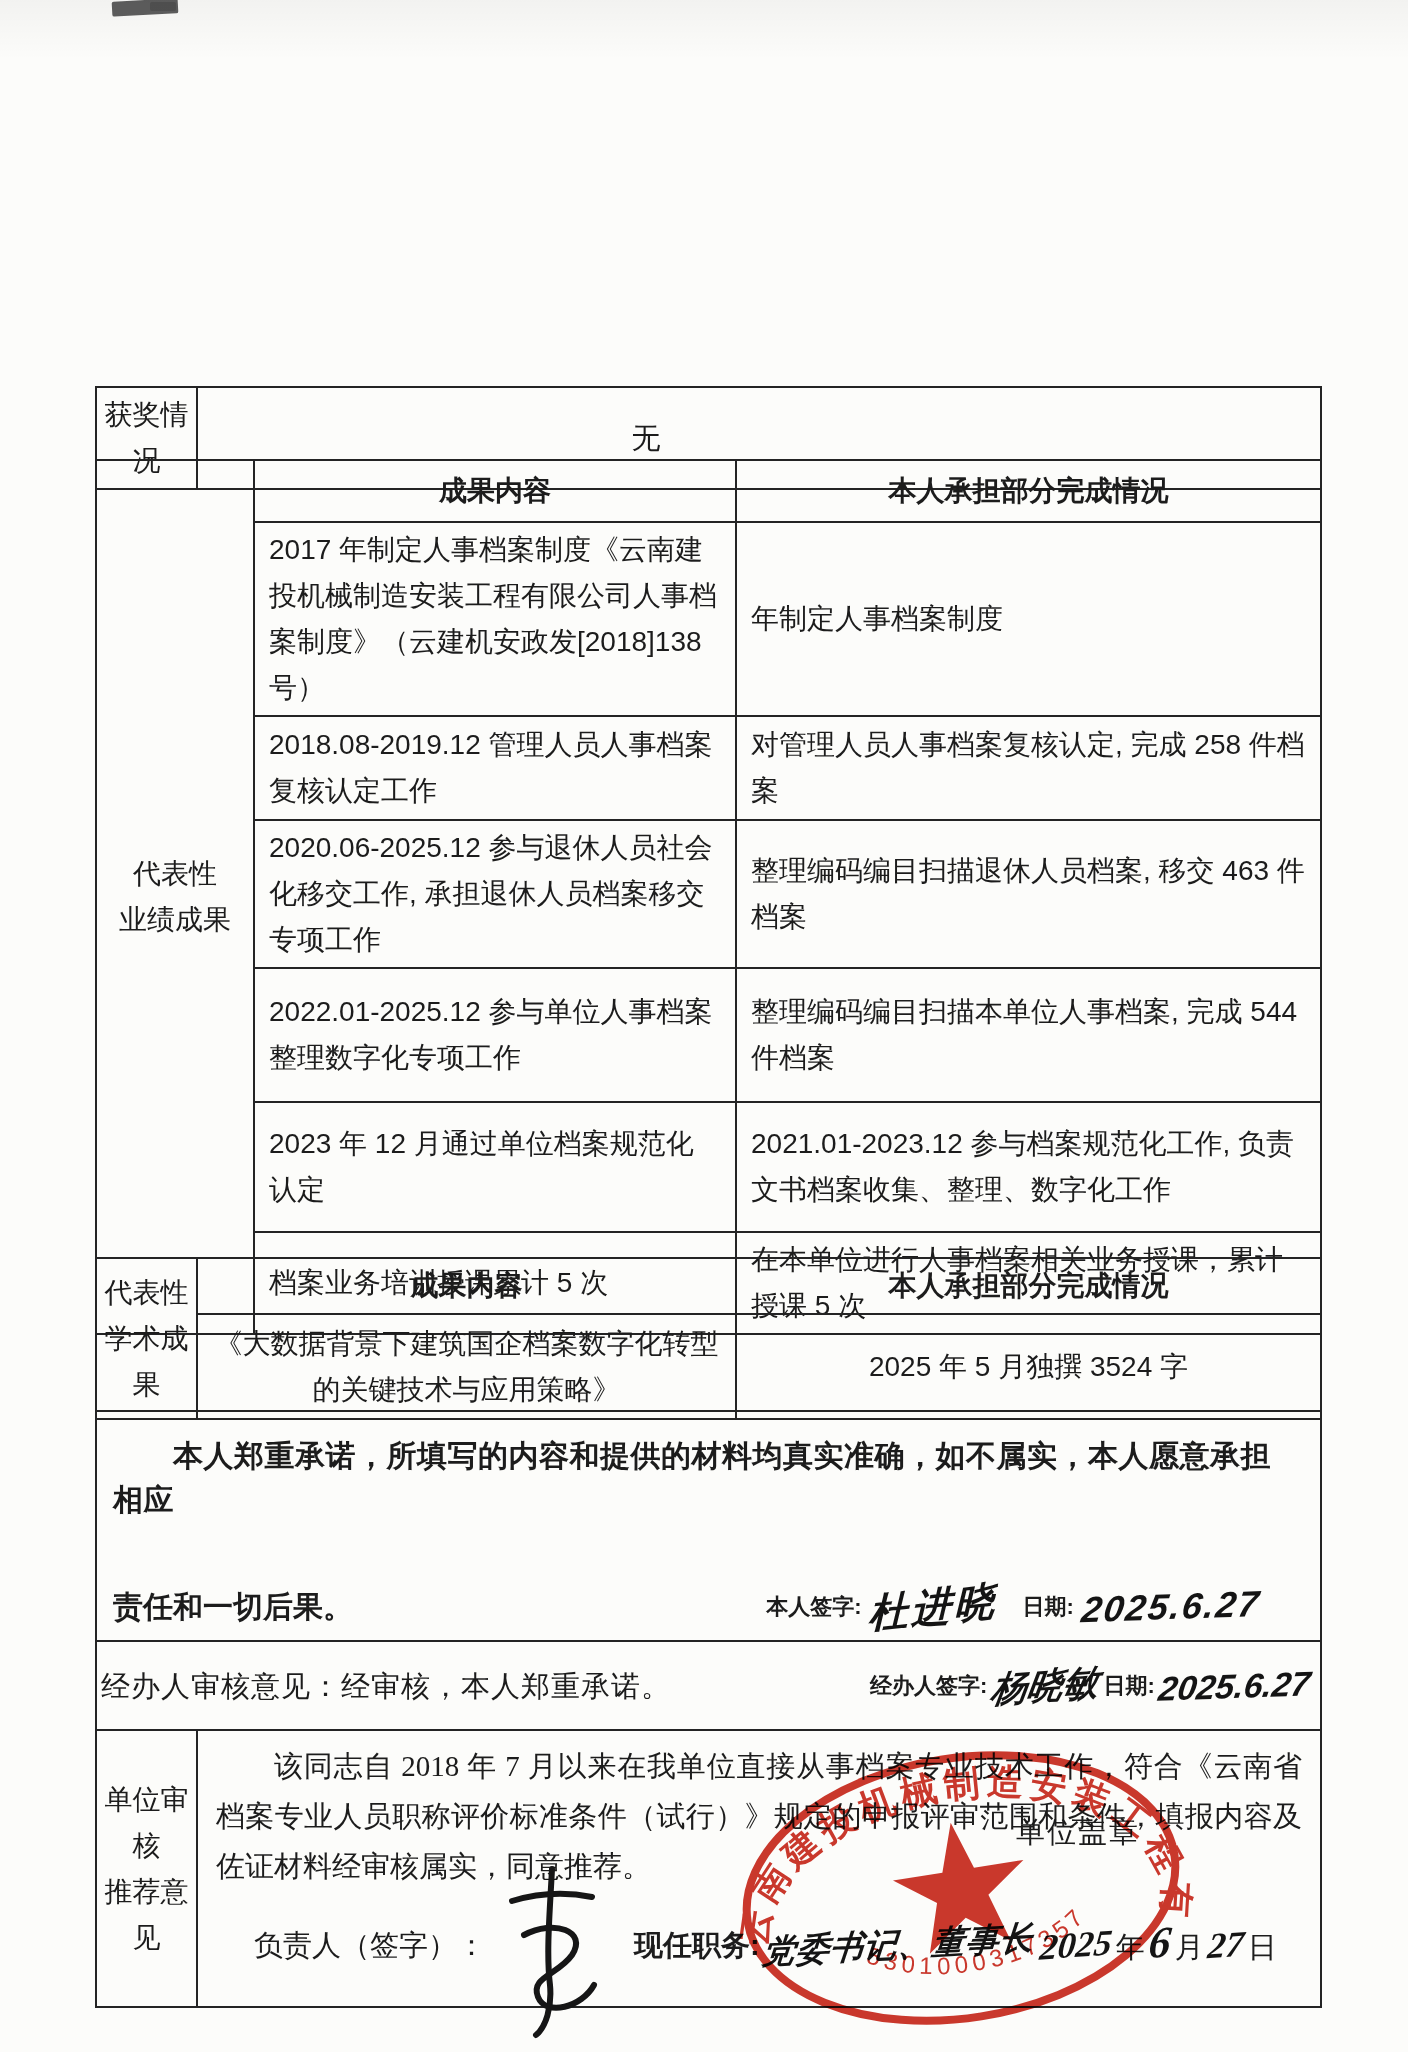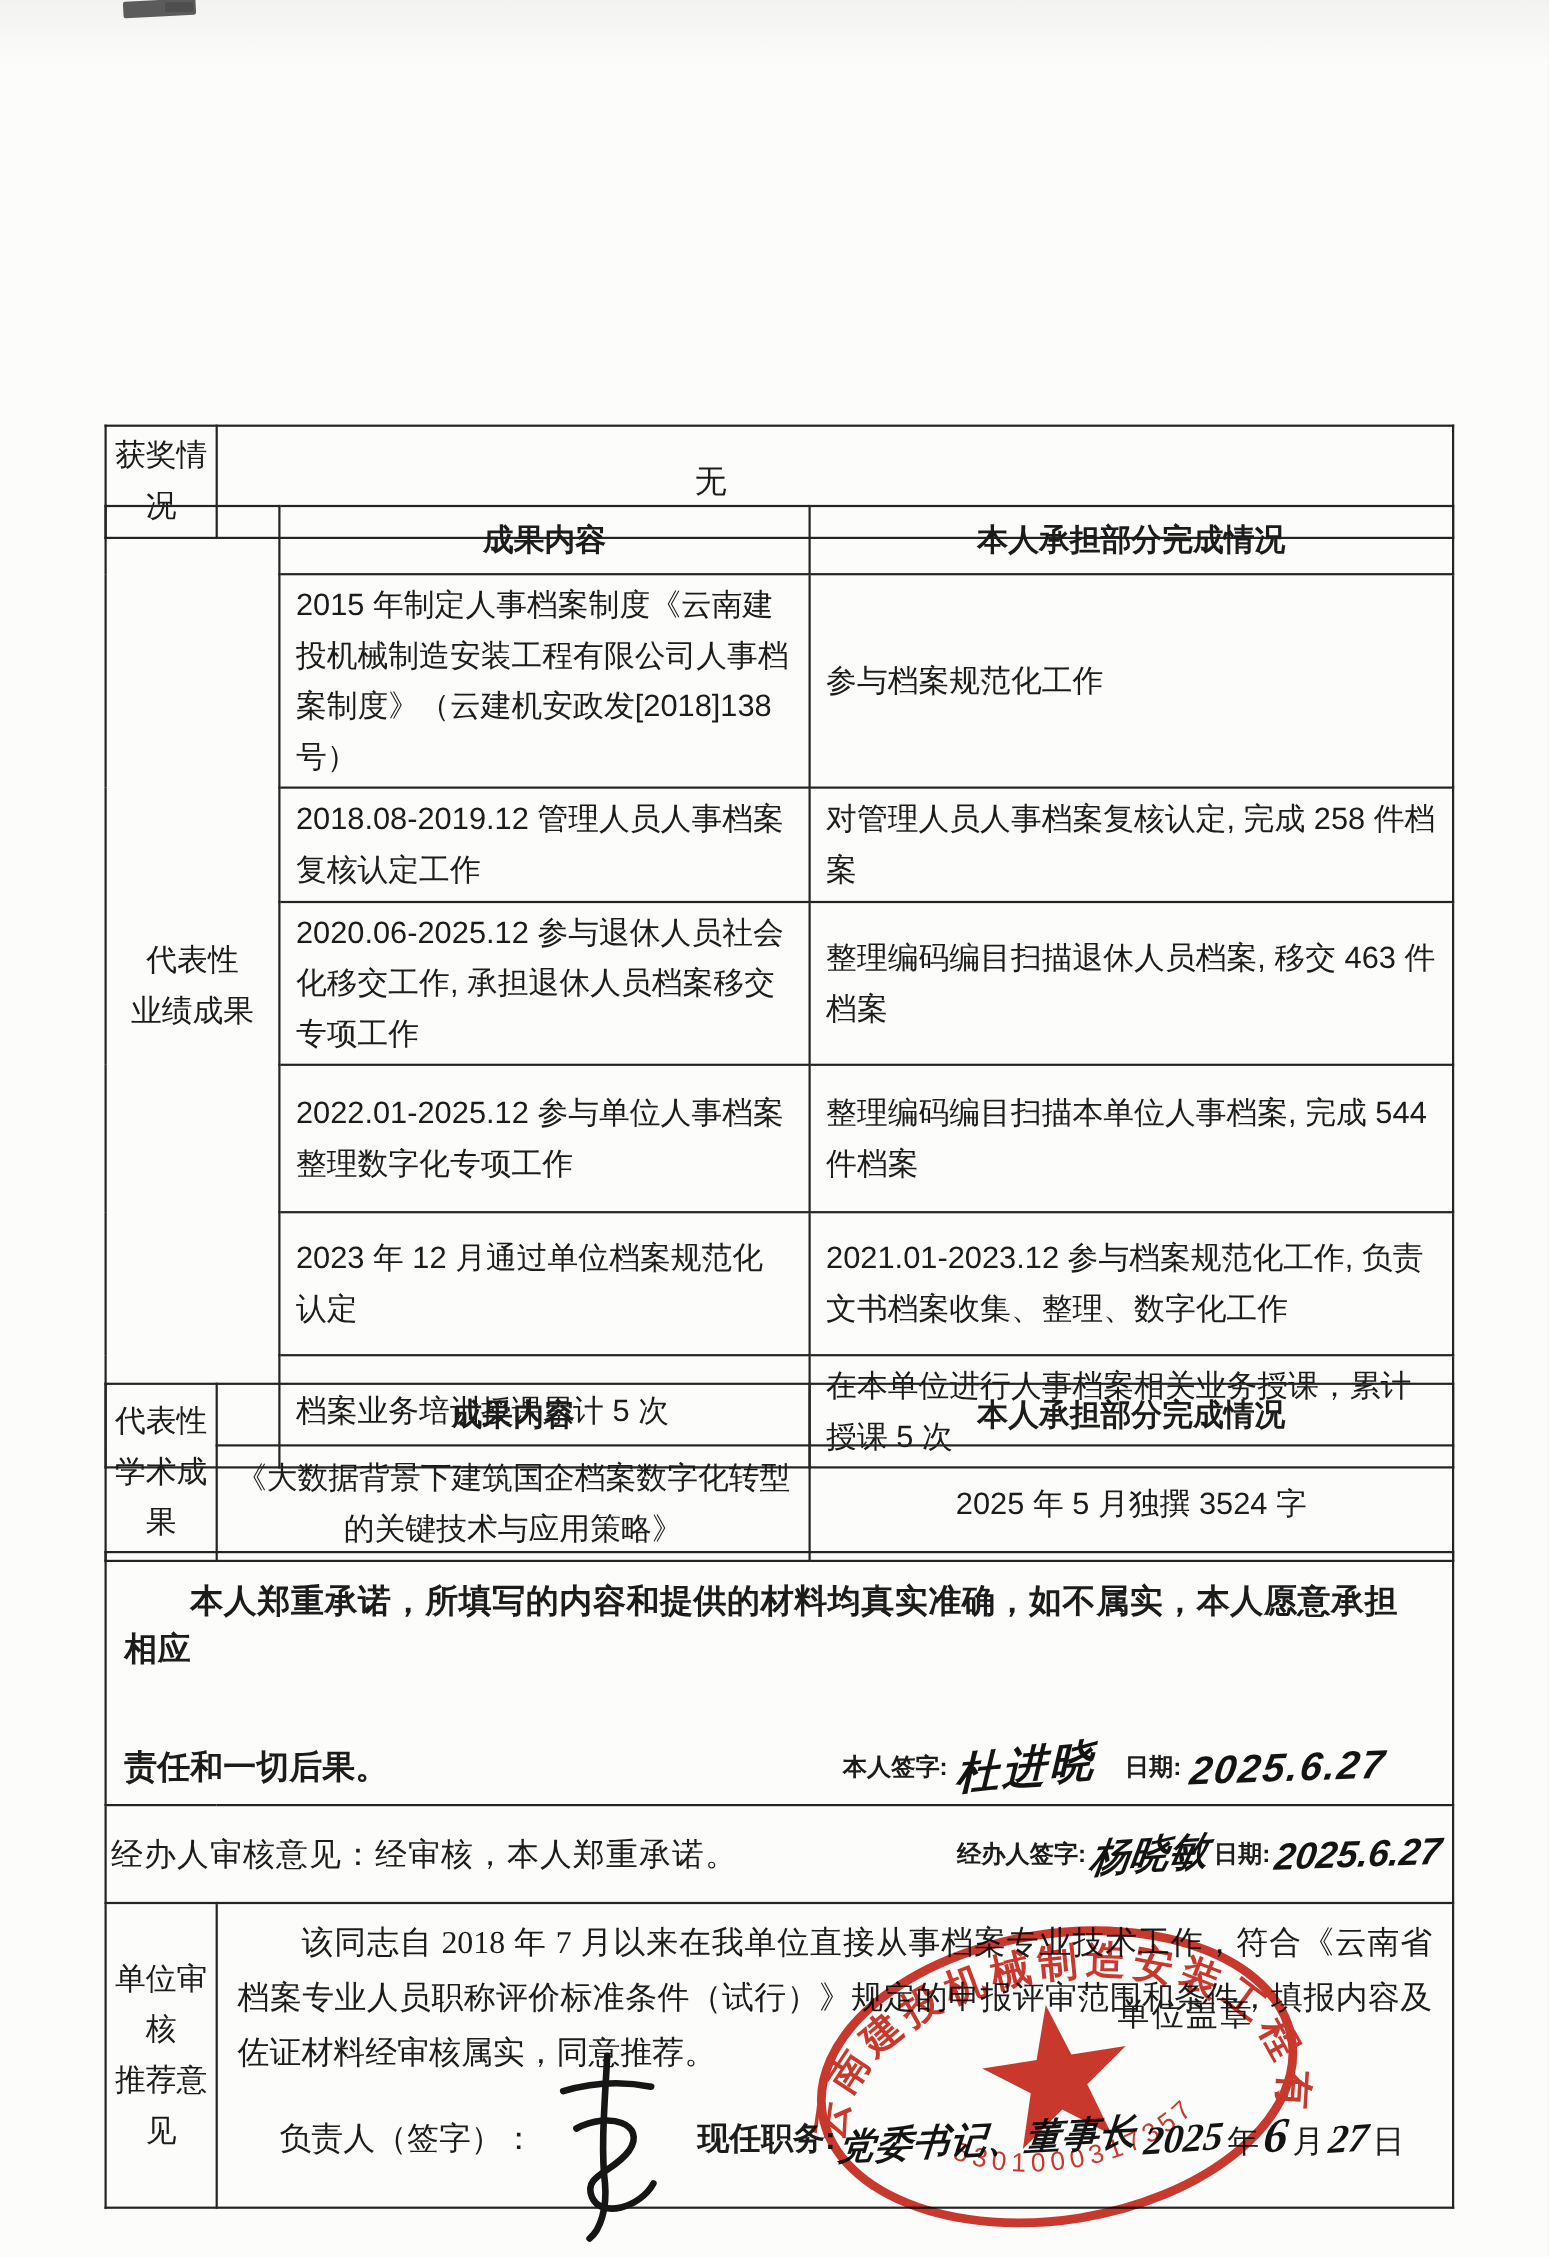--- a/index.html
+++ b/index.html
@@ -94,22 +94,22 @@
     <tbody>
         <tr>
       <td class="label-cell" rowspan="7">
         <div>代表性</div>
         <div>业绩成果</div>
       </td>
       <td class="hdr" style="height:52px">成果内容</td>
       <td class="hdr">本人承担部分完成情况</td>
     </tr>
     <tr>
-      <td class="cell-l" style="height:141px">2015 年制定人事档案制度《云南建投机械制造安装工程有限公司人事档案制度》（云建机安政发[2018]138 号）</td>
-      <td class="cell-l">参与档案规范化工作</td>
+      <td class="cell-l" style="height:141px">2017 年制定人事档案制度《云南建投机械制造安装工程有限公司人事档案制度》（云建机安政发[2018]138 号）</td>
+      <td class="cell-l">年制定人事档案制度</td>
     </tr>
     <tr>
       <td class="cell-l" style="height:94px">2018.08-2019.12 管理人员人事档案复核认定工作</td>
       <td class="cell-l">对管理人员人事档案复核认定, 完成 258 件档案</td>
     </tr>
     <tr>
       <td class="cell-l" style="height:130px">2020.06-2025.12 参与退休人员社会化移交工作, 承担退休人员档案移交专项工作</td>
       <td class="cell-l">整理编码编目扫描退休人员档案, 移交 463 件档案</td>
     </tr>
     <tr>

